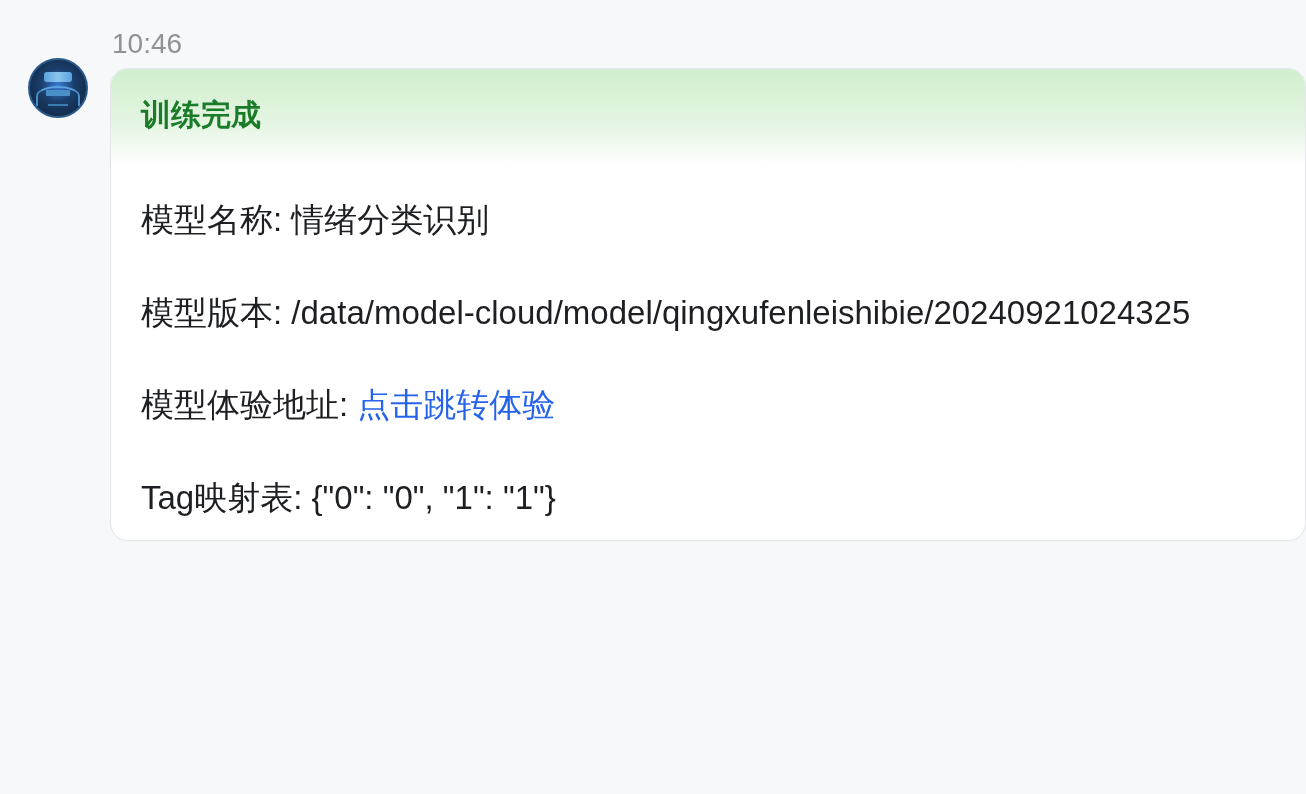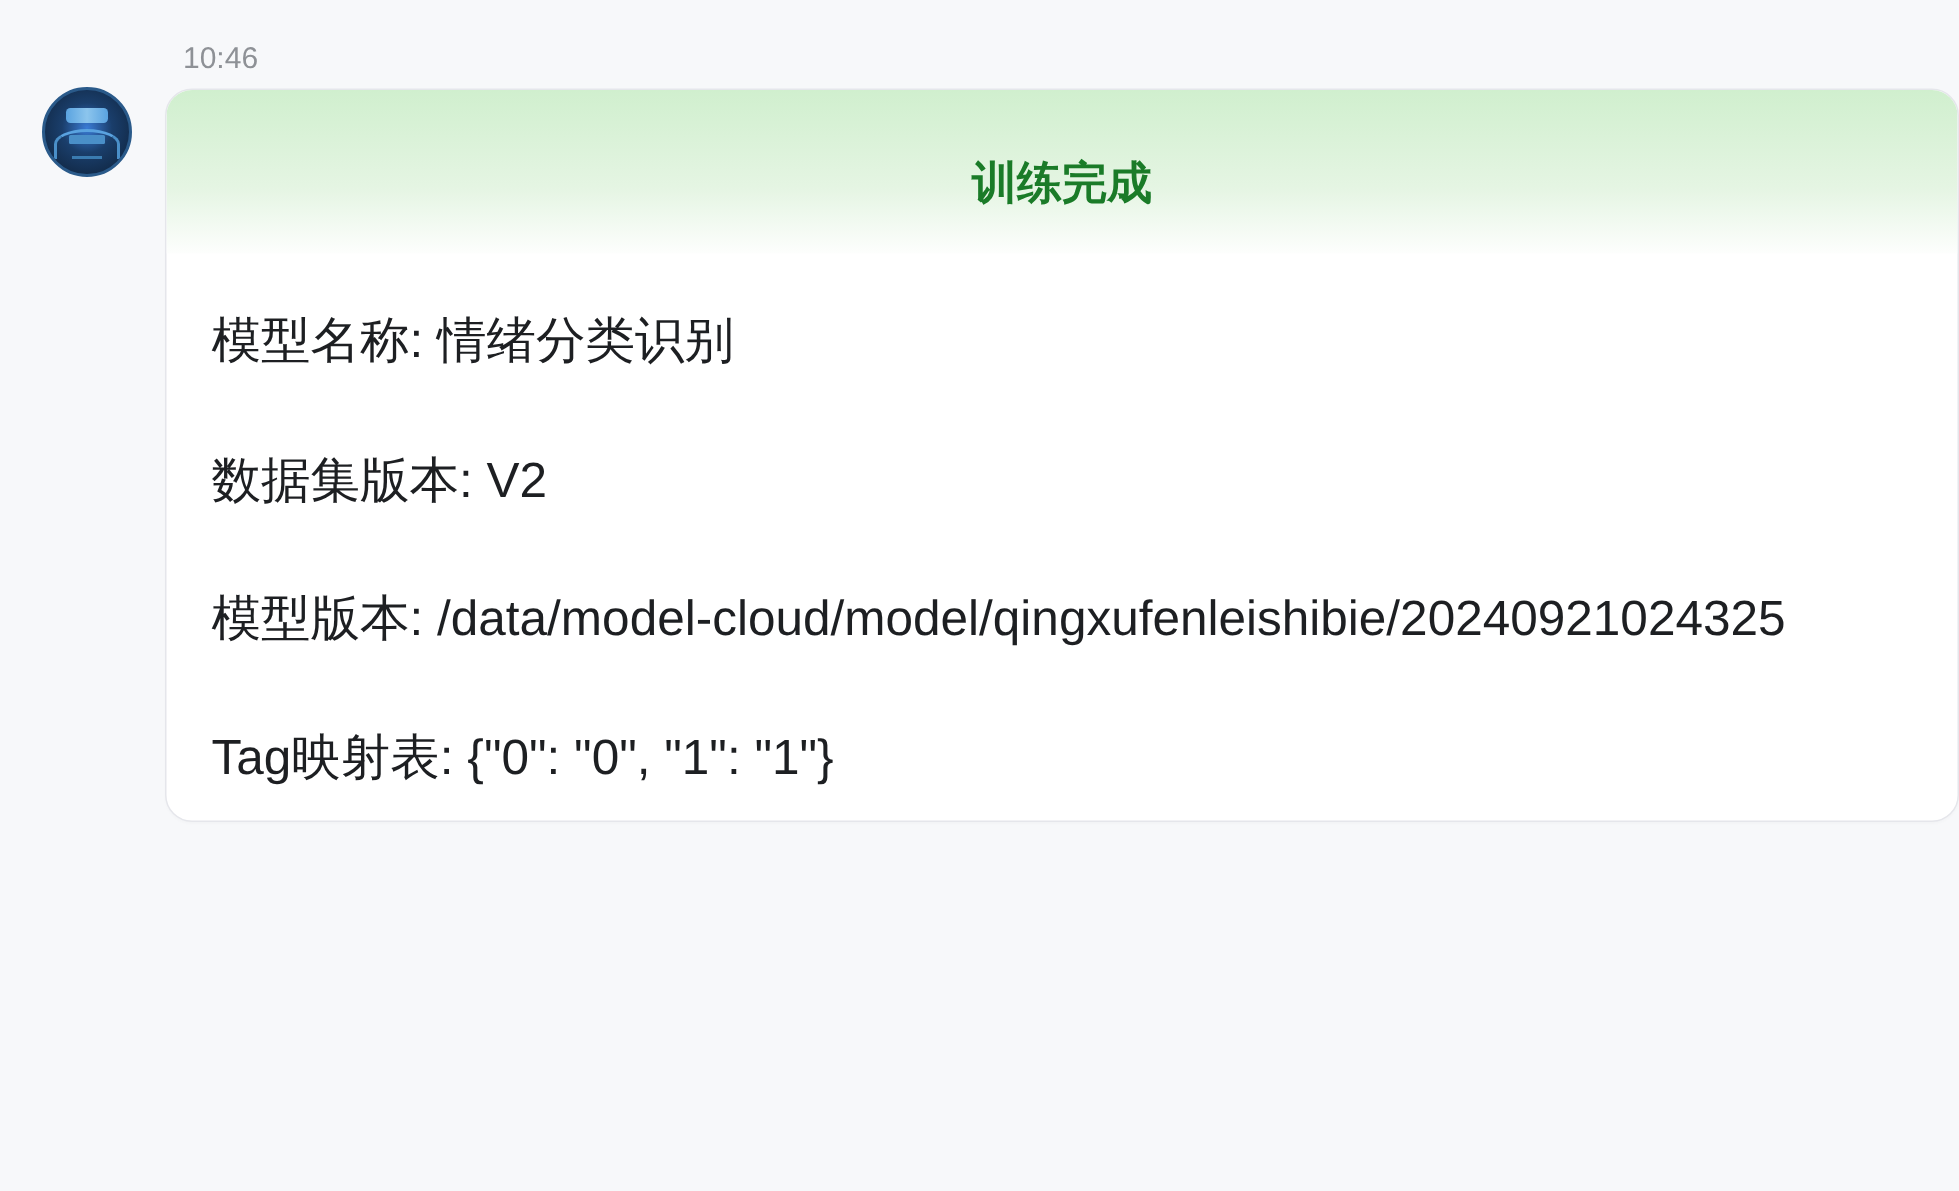--- a/index.html
+++ b/index.html
@@ -56,35 +56,34 @@
     border-left: 2px solid #4a8fc8;
     border-right: 2px solid #4a8fc8;
   }
   .message-col {
     flex: 1;
     min-width: 0;
     max-width: 1196px;
   }
   .timestamp {
     color: #8e9196;
-    font-size: 20px;
+    font-size: 28px;
     margin-bottom: 8px;
-    margin-left: 12px;
+    margin-left: 2px;
   }
   .card {
     background: #ffffff;
     border: 1px solid #e5e6eb;
     border-radius: 18px;
     overflow: hidden;
     box-shadow: 0 1px 2px rgba(0,0,0,0.02);
   }
   .card-header {
     background: linear-gradient(180deg, #d0efce 0%, #e5f5e3 60%, #fdfefd 100%);
-    padding: 42px 30px 26px 30px;
-    text-align: center;
+    padding: 26px 30px 26px 30px;
   }
   .card-header-title {
     color: #1a7b28;
     font-size: 30px;
     font-weight: 700;
   }
   .card-body {
     padding: 36px 30px 20px 30px;
   }
   .info-row {
@@ -117,28 +116,28 @@
       </div>
 
       <div class="card-body">
 
         <div class="info-row">
           <span>模型名称</span>: <span>情绪分类识别</span>
         </div>
 
 
 
-        <div class="info-row">
-          <span>数据集版本</span>: <span>V2</span>
-        </div>
 
         <div class="info-row">
           <span>模型版本</span>: <span>/data/model-cloud/model/qingxufenleishibie/20240921024325</span>
         </div>
 
+        <div class="info-row">
+          <span>模型体验地址</span>: <span class="link">点击跳转体验</span>
+        </div>
 
 
         <div class="info-row">
           <span>Tag映射表</span>: <span>{"0": "0", "1": "1"}</span>
         </div>
 
       </div>
     </div>
   </div>
 </div>

